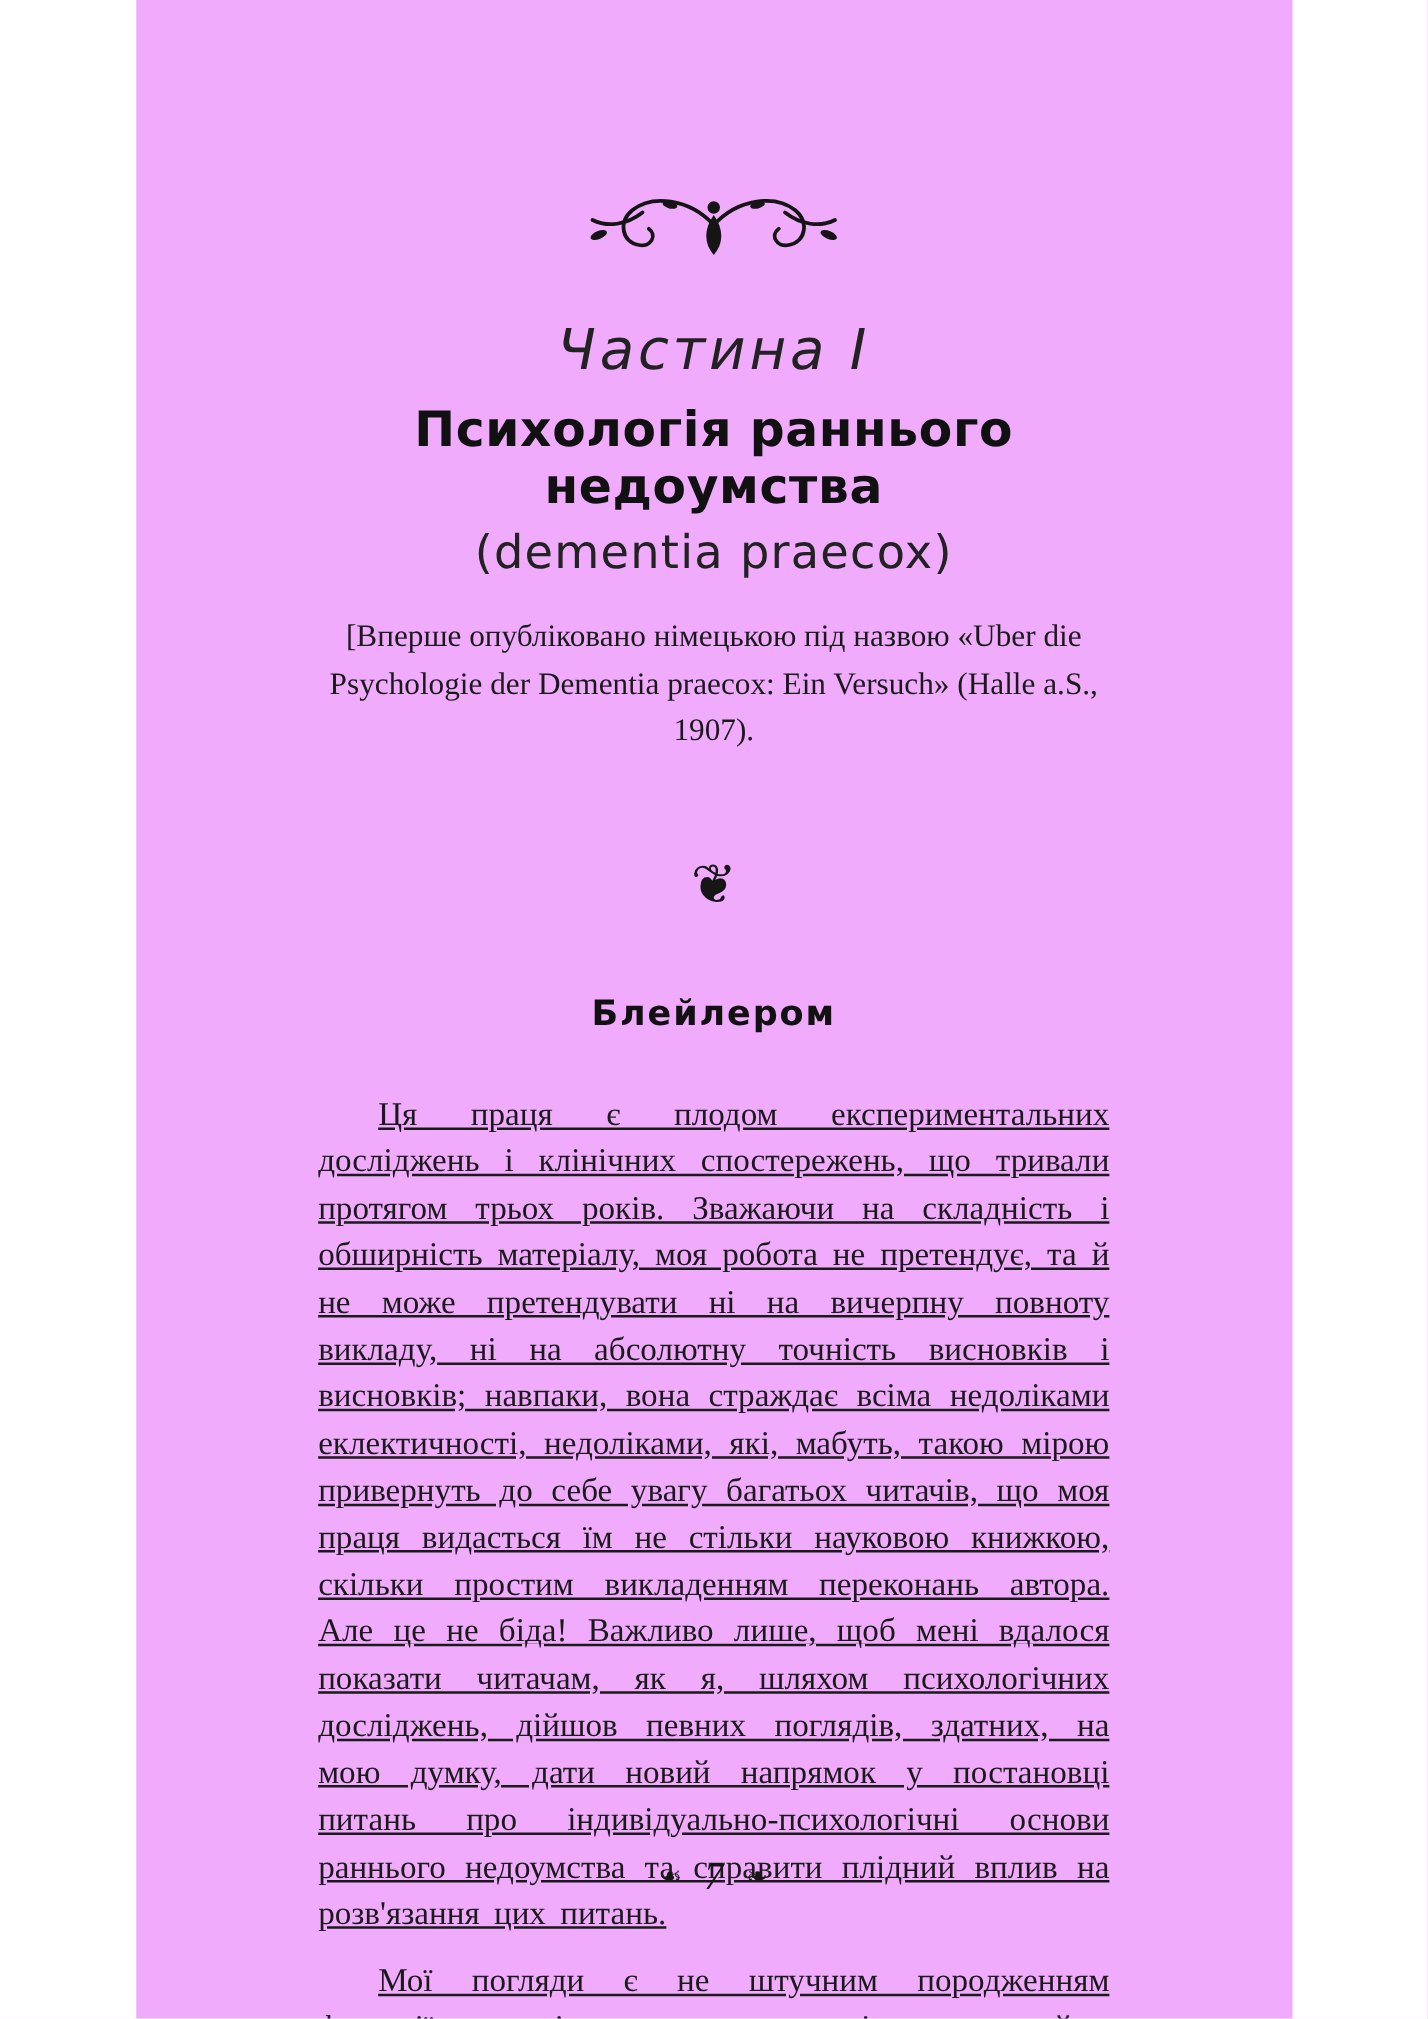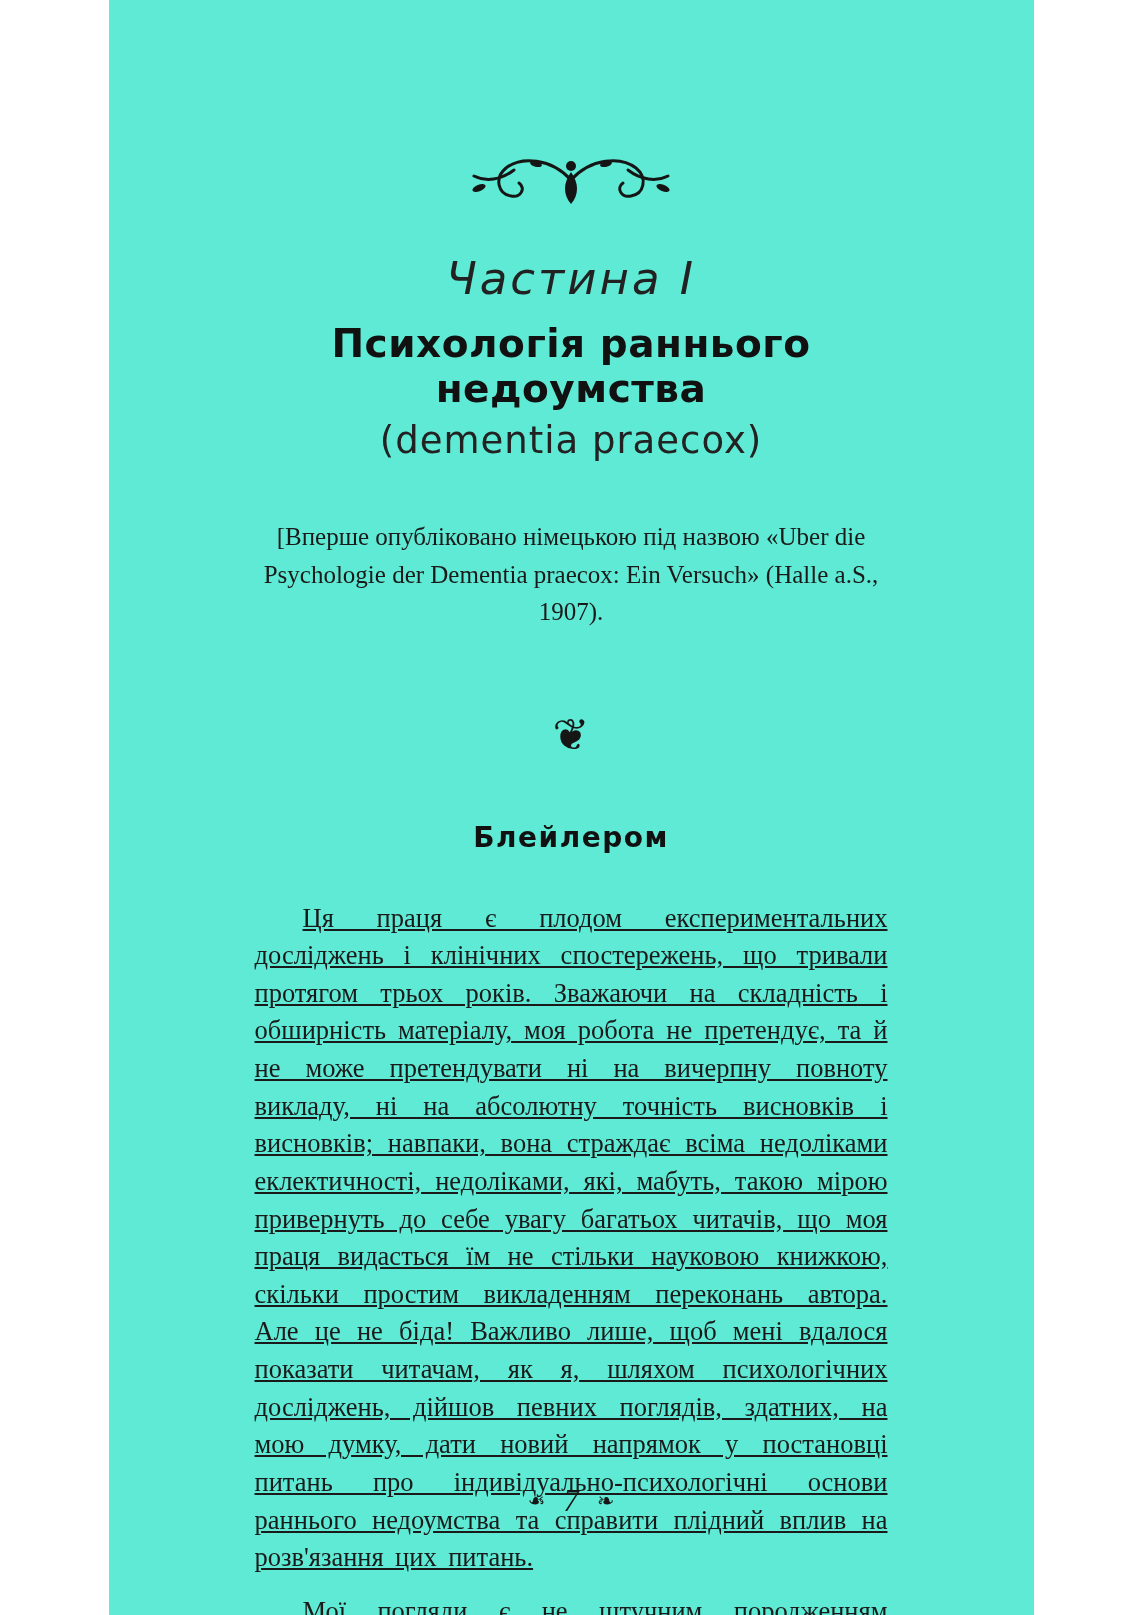--- a/index.html
+++ b/index.html
@@ -5,21 +5,21 @@
   html, body {
     margin: 0;
     padding: 0;
     background: #ffffff;
   }
   .page {
     position: relative;
     width: 925px;
     height: 1615px;
     margin: 0 auto;
-    background: #5eead4;
+    background: #f0abfc;
     color: #1a1a1a;
     box-sizing: border-box;
     padding: 150px 130px 0 130px;
     overflow: hidden;
     font-family: "Liberation Serif", serif;
   }
   .ornament-top {
     text-align: center;
     margin-bottom: 34px;
   }
@@ -42,21 +42,21 @@
     color: #111;
     margin: 16px 0 8px 0;
   }
   .subtitle {
     font-family: "DejaVu Sans", sans-serif;
     font-weight: 400;
     font-size: 37px;
     letter-spacing: 1px;
     text-align: center;
     color: #222;
-    margin-bottom: 56px;
+    margin-bottom: 28px;
   }
   .citation {
     font-size: 25px;
     line-height: 1.5;
     text-align: center;
     max-width: 880px;
     margin: 0 auto;
     color: #1a1a1a;
   }
   .ornament-mid {

